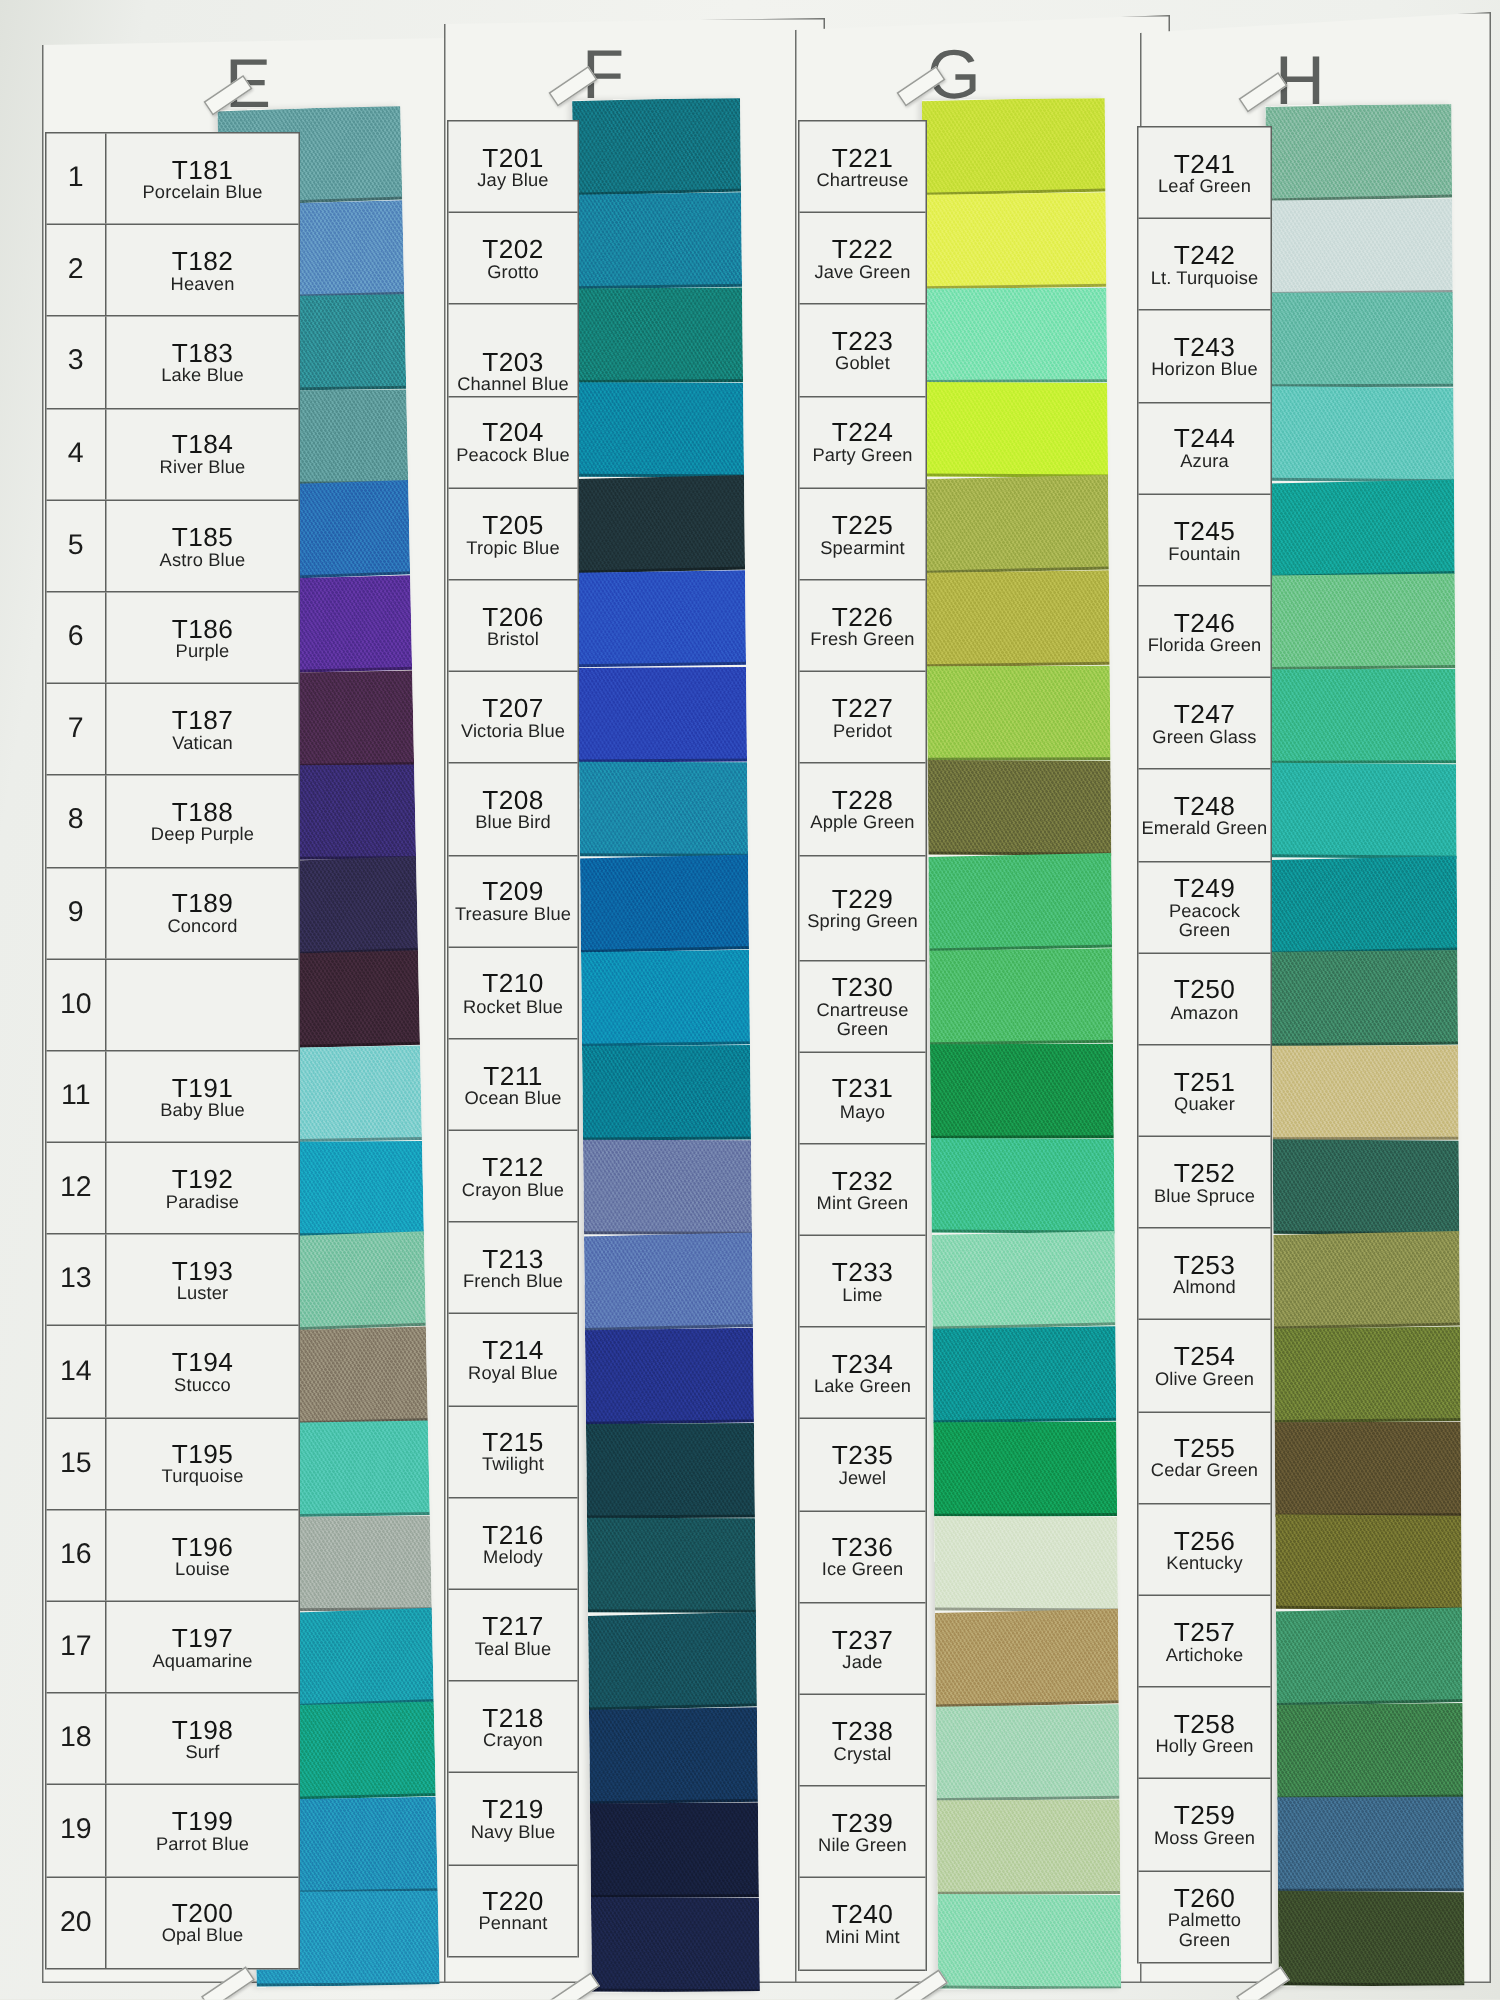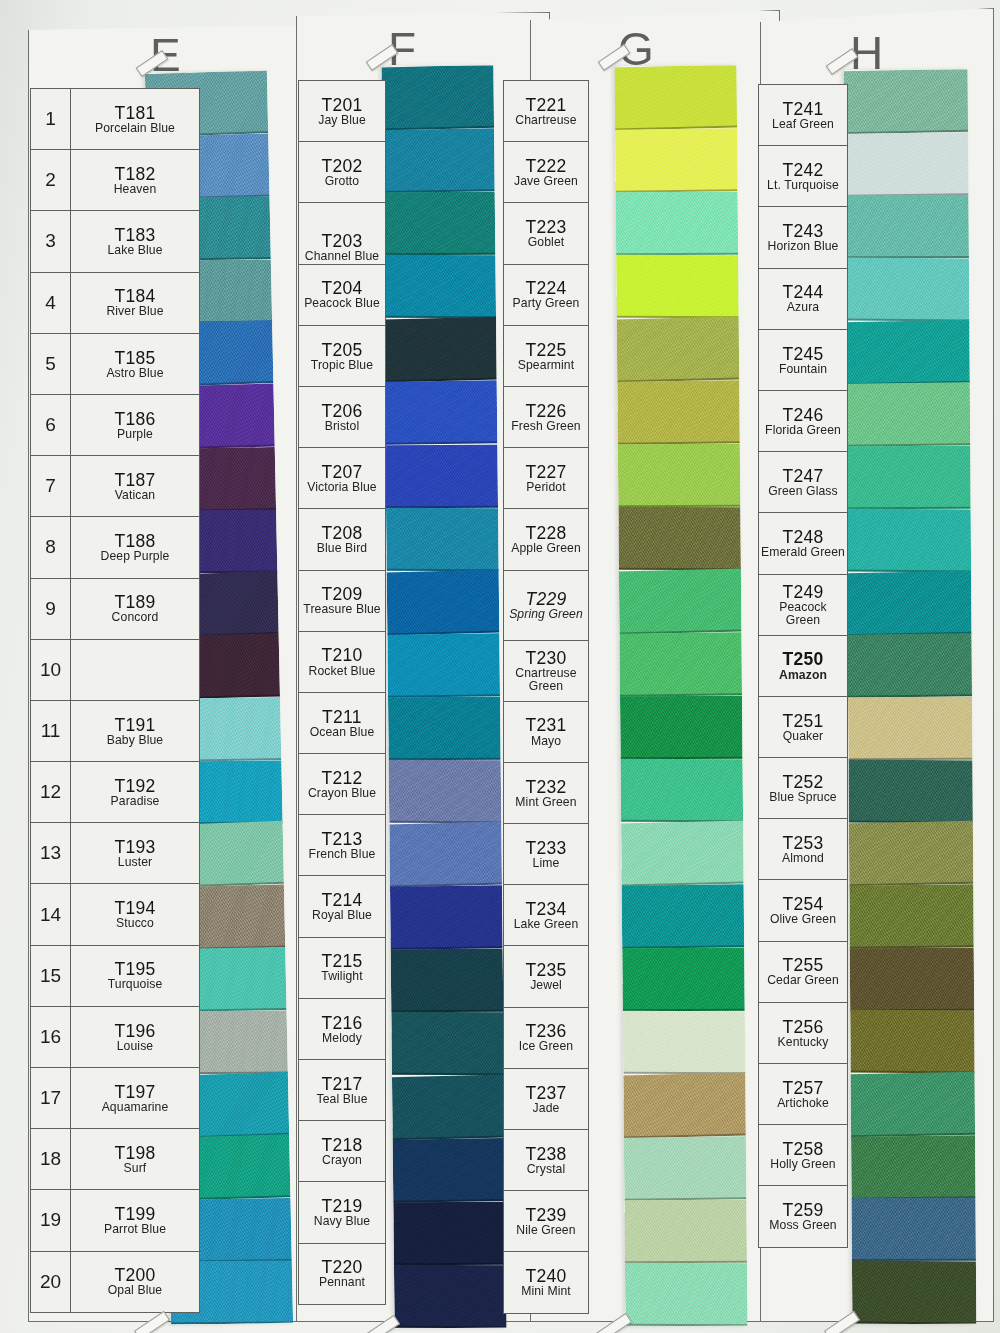--- a/index.html
+++ b/index.html
@@ -436,21 +436,21 @@
       <div class="swatch" title="T232 Mint Green" style="height: 63px; background: rgb(62, 193, 141); transform: skewY(0.825deg);"></div>
       <div class="swatch" title="T233 Lime" style="height: 63px; background: rgb(140, 216, 180); transform: skewY(-0.825deg);"></div>
       <div class="swatch" title="T234 Lake Green" style="height: 63px; background: rgb(14, 148, 148); transform: skewY(-0.275deg);"></div>
       <div class="swatch" title="T235 Jewel" style="height: 63px; background: rgb(17, 154, 84); transform: skewY(0.275deg);"></div>
       <div class="swatch" title="T236 Ice Green" style="height: 63px; background: rgb(216, 228, 205); transform: skewY(0.825deg);"></div>
       <div class="swatch" title="T237 Jade" style="height: 63px; background: rgb(176, 154, 100); transform: skewY(-0.825deg);"></div>
       <div class="swatch" title="T238 Crystal" style="height: 63px; background: rgb(166, 215, 184); transform: skewY(-0.275deg);"></div>
       <div class="swatch" title="T239 Nile Green" style="height: 63px; background: rgb(188, 210, 166); transform: skewY(0.275deg);"></div>
       <div class="swatch" title="T240 Mini Mint" style="height: 63px; background: rgb(141, 220, 181); transform: skewY(0.825deg);"></div>
     </div>
-    <div class="label-col" style="left: 503px; top: 80px; width: 86px;">
+    <div class="label-col" style="left: 532px; top: 80px; width: 86px;">
       <div class="lrow" style="height: 61.2px;">
         <div class="lname">
           <div class="lcode">T221</div>
           <div class="ltitle">Chartreuse</div>
         </div>
       </div>
       <div class="lrow" style="height: 61.2px;">
         <div class="lname">
           <div class="lcode">T222</div>
           <div class="ltitle">Jave Green</div>
@@ -485,21 +485,21 @@
           <div class="lcode">T227</div>
           <div class="ltitle">Peridot</div>
         </div>
       </div>
       <div class="lrow" style="height: 61.2px;">
         <div class="lname">
           <div class="lcode">T228</div>
           <div class="ltitle">Apple Green</div>
         </div>
       </div>
-      <div class="lrow" style="height: 70px; font-style: italic;">
+      <div class="lrow" style="height: 70px;">
         <div class="lname">
           <div class="lcode">T229</div>
           <div class="ltitle">Spring Green</div>
         </div>
       </div>
       <div class="lrow" style="height: 61.2px;">
         <div class="lname">
           <div class="lcode">T230</div>
           <div class="ltitle">Cnartreuse Green</div>
         </div>
@@ -639,21 +639,21 @@
           <div class="lcode">T248</div>
           <div class="ltitle">Emerald Green</div>
         </div>
       </div>
       <div class="lrow" style="height: 61.2px;">
         <div class="lname">
           <div class="lcode">T249</div>
           <div class="ltitle">Peacock Green</div>
         </div>
       </div>
-      <div class="lrow" style="height: 61.2px; font-weight: bold;">
+      <div class="lrow" style="height: 61.2px;">
         <div class="lname">
           <div class="lcode">T250</div>
           <div class="ltitle">Amazon</div>
         </div>
       </div>
       <div class="lrow" style="height: 61.2px;">
         <div class="lname">
           <div class="lcode">T251</div>
           <div class="ltitle">Quaker</div>
         </div>
@@ -697,18 +697,24 @@
       <div class="lrow" style="height: 61.2px;">
         <div class="lname">
           <div class="lcode">T258</div>
           <div class="ltitle">Holly Green</div>
         </div>
       </div>
       <div class="lrow" style="height: 61.2px;">
         <div class="lname">
           <div class="lcode">T259</div>
           <div class="ltitle">Moss Green</div>
+        </div>
+      </div>
+      <div class="lrow" style="height: 61.2px;">
+        <div class="lname">
+          <div class="lcode">T260</div>
+          <div class="ltitle">Palmetto Green</div>
         </div>
       </div>
     </div>
     <div class="tag" style="left: 826px; top: 56px; width: 30px; height: 9px;"></div>
     <div class="tag" style="left: 824px; top: 1320px; width: 34px; height: 9px;"></div>
   </div>
 
 </body></html>

